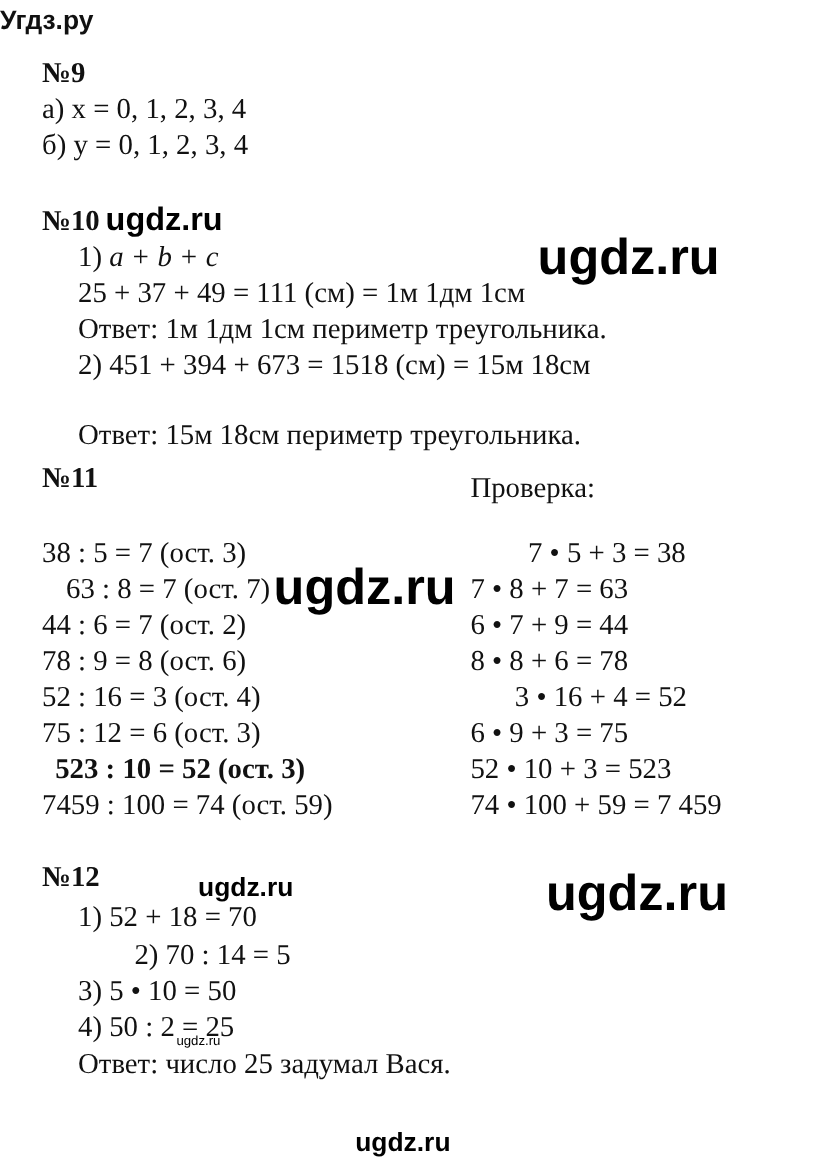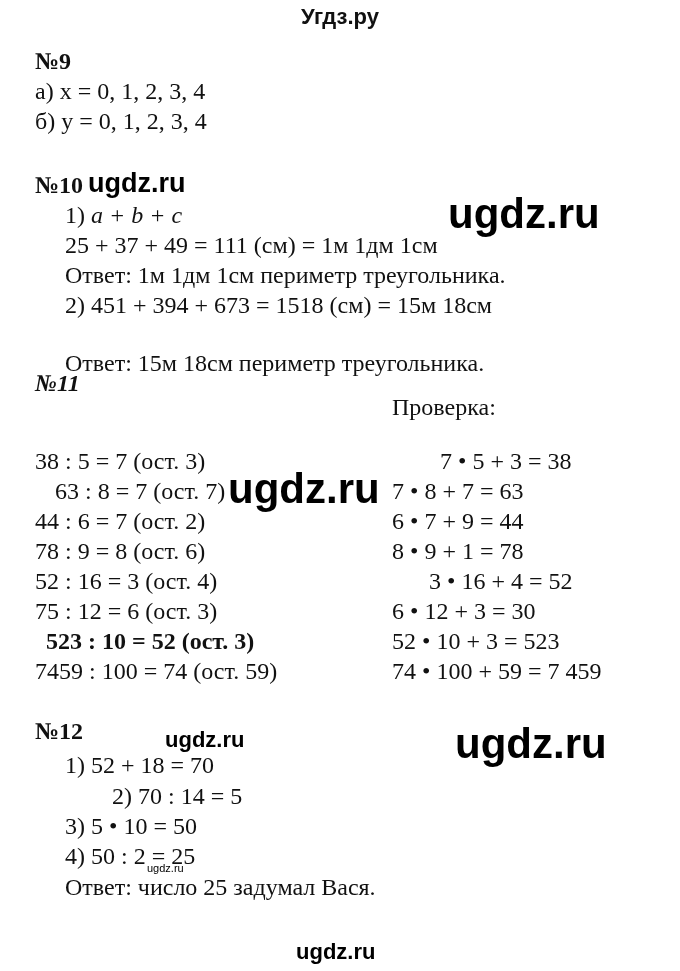--- a/index.html
+++ b/index.html
@@ -1,21 +1,21 @@
 <!DOCTYPE html>
 <html><head>
 <meta charset="utf-8">
 <style>
   html, body { margin:0; padding:0; background:#ffffff; }
   body { width:680px; height:971px; position:relative; overflow:hidden; color:#111; }
   .serif { font-family: "Liberation Serif", "DejaVu Serif", serif; font-size:24px; line-height:30px; position:absolute; white-space:nowrap; }
   .bold { font-weight:bold; }
   .ital { font-style:italic; }
   .wm { font-family: "Liberation Sans", "DejaVu Sans", sans-serif; font-weight:bold; position:absolute; white-space:nowrap; color:#000; }
-  .hdr { font-family: "Liberation Sans", "DejaVu Sans", sans-serif; font-weight:bold; font-size:22px; position:absolute; left:0; width:680px; text-align:center; top:4px; }
+  .hdr { font-family: "Liberation Sans", "DejaVu Sans", sans-serif; font-weight:bold; font-size:22px; position:absolute; left:0; width:680px; text-align:left; top:4px; }
 </style>
 </head>
 <body>
 
 <div class="hdr">Угдз.ру</div>
 
 <div>
   <div class="serif bold" style="left:35px; top:46px;">№9</div>
   <div class="serif" style="left:35px; top:76px;">а) x = 0, 1, 2, 3, 4</div>
   <div class="serif" style="left:35px; top:106px;">б) y = 0, 1, 2, 3, 4</div>
@@ -26,40 +26,40 @@
   <div class="serif" style="left:65px; top:200px;">
     <span>1) </span><span class="ital">a + b + c</span>
   </div>
   <div class="serif" style="left:65px; top:230px;">25 + 37 + 49 = 111 (см) = 1м 1дм 1см</div>
   <div class="serif" style="left:65px; top:260px;">Ответ: 1м 1дм 1см периметр треугольника.</div>
   <div class="serif" style="left:65px; top:290px;">2) 451 + 394 + 673 = 1518 (см) = 15м 18см</div>
   <div class="serif" style="left:65px; top:320px;margin-top:28px;">Ответ: 15м 18см периметр треугольника.</div>
 </div>
 
 <div>
-  <div class="serif bold" style="left:35px; top:368px;font-style:italic;">№11</div>
+  <div class="serif bold" style="left:35px; top:384px;">№11</div>
   <div class="serif" style="left:392px; top:392px;">Проверка:</div>
 
   <div class="serif" style="left:35px; top:446px;">38 : 5 = 7 (ост. 3)</div>
   <div class="serif" style="left:392px; top:446px;margin-left:48px;">7 • 5 + 3 = 38</div>
 
   <div class="serif" style="left:35px; top:476px;margin-left:20px;">63 : 8 = 7 (ост. 7)</div>
   <div class="serif" style="left:392px; top:476px;">7 • 8 + 7 = 63</div>
 
   <div class="serif" style="left:35px; top:506px;">44 : 6 = 7 (ост. 2)</div>
   <div class="serif" style="left:392px; top:506px;">6 • 7 + 9 = 44</div>
 
   <div class="serif" style="left:35px; top:536px;">78 : 9 = 8 (ост. 6)</div>
-  <div class="serif" style="left:392px; top:536px;">8 • 9 + 1 = 78</div>
+  <div class="serif" style="left:392px; top:536px;">8 • 8 + 6 = 78</div>
 
   <div class="serif" style="left:35px; top:566px;">52 : 16 = 3 (ост. 4)</div>
   <div class="serif" style="left:392px; top:566px;margin-left:37px;">3 • 16 + 4 = 52</div>
 
   <div class="serif" style="left:35px; top:596px;">75 : 12 = 6 (ост. 3)</div>
-  <div class="serif" style="left:392px; top:596px;">6 • 12 + 3 = 30</div>
+  <div class="serif" style="left:392px; top:596px;">6 • 9 + 3 = 75</div>
 
   <div class="serif" style="left:46px; top:626px;font-weight:bold;">523 : 10 = 52 (ост. 3)</div>
   <div class="serif" style="left:392px; top:626px;">52 • 10 + 3 = 523</div>
 
   <div class="serif" style="left:35px; top:656px;">7459 : 100 = 74 (ост. 59)</div>
   <div class="serif" style="left:392px; top:656px;">74 • 100 + 59 = 7 459</div>
 </div>
 
 <div>
   <div class="serif bold" style="left:35px; top:716px;">№12</div>

